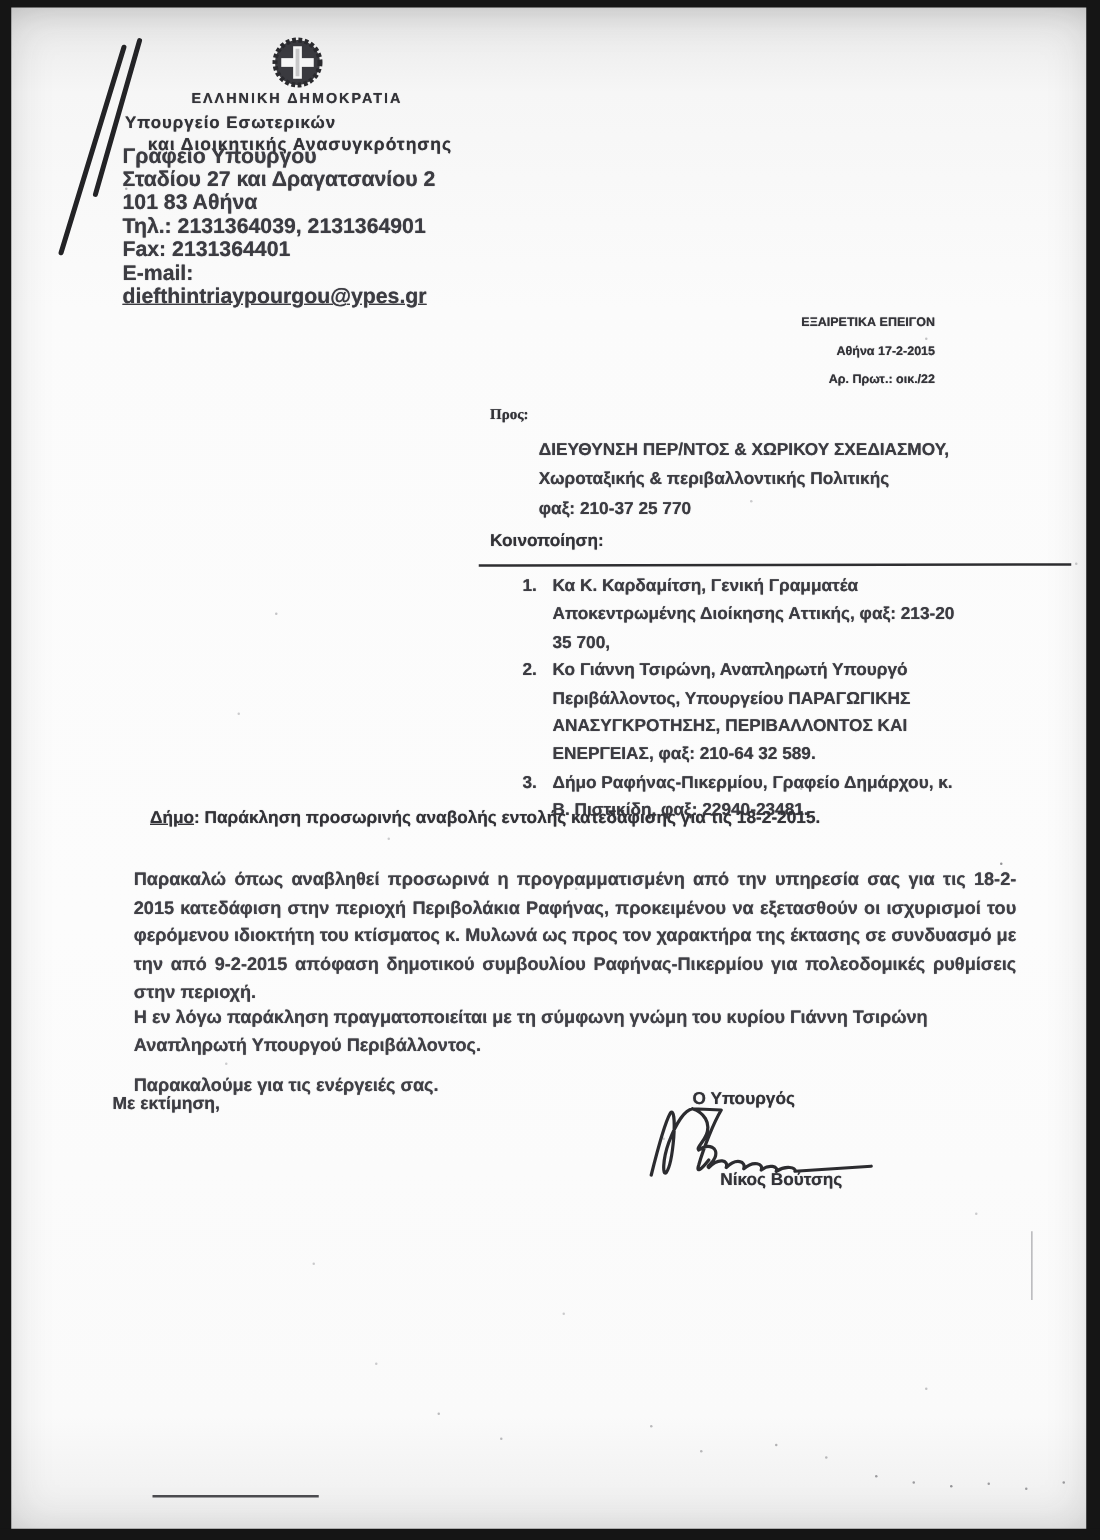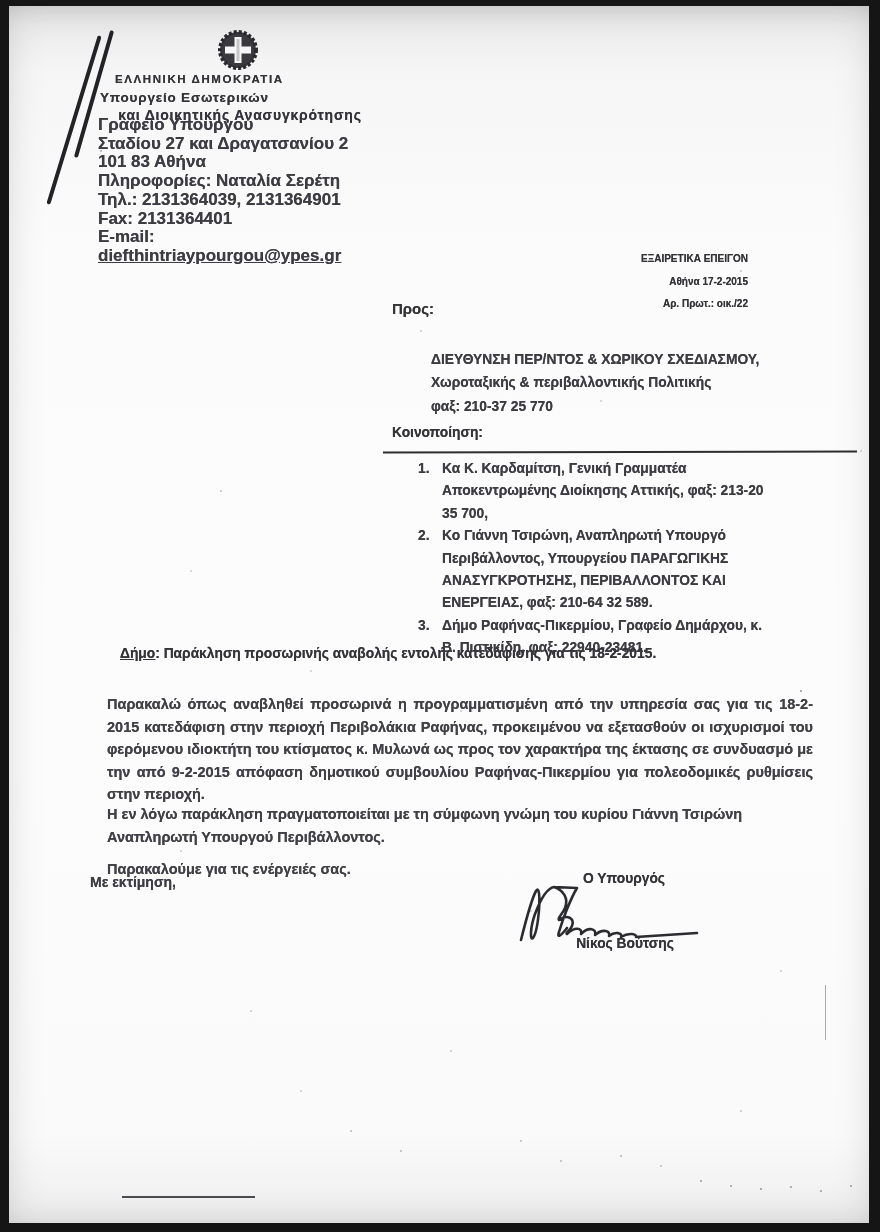--- a/index.html
+++ b/index.html
@@ -40,55 +40,55 @@
       470px 620px rgba(90,90,95,.3), 360px 560px rgba(90,90,95,.3), 120px 600px rgba(90,90,95,.3);
     left:100px;top:150px;z-index:2;}
   .vline-artifact{position:absolute;left:825px;top:985px;width:1px;height:55px;background:rgba(90,90,95,.5);z-index:2;}
 
   
   .t{position:absolute;z-index:3;text-shadow:0 0 .6px rgba(70,70,75,.9);}
   .b{font-weight:bold;}
 
   
   .emblem{position:absolute;left:215px;top:27px;z-index:3;}
-  .hdr-republic{left:115px;top:73px;width:245px;
+  .hdr-republic{left:115px;top:73px;width:245px;text-align:center;
     font-size:11.5px;letter-spacing:1.6px;color:#333338;}
   .hdr-min1{left:100px;top:90px;width:280px;text-align:left;font-size:13.5px;letter-spacing:.8px;color:#333338;}
   .hdr-min2{left:100px;top:107px;width:280px;text-align:center;font-size:14px;letter-spacing:.8px;color:#333338;}
 
   
   .contact{left:98px;top:116px;width:300px;font-size:17px;line-height:18.7px;color:#3c3c42;}
   .contact .email-link{text-decoration:underline;}
 
   
   .meta{top:248px;right:132px;width:260px;text-align:right;font-size:10px;line-height:22.5px;color:#333338;}
 
   
-  .to-label{left:392px;top:300px;font-size:15px;color:#333338;}
+  .to-label{left:392px;top:324px;font-size:12px;color:#333338;font-family:Liberation Serif, serif;}
   .to-block{left:431px;top:348px;width:330px;font-size:13.8px;line-height:23.4px;color:#3c3c42;}
   .cc-label{left:392px;top:425px;font-size:13.8px;color:#333338;}
   .cc-rule{position:absolute;left:383px;top:451px;width:474px;height:2px;background:#2e2e31;z-index:3;transform:rotate(-.12deg);}
   .cc-list{left:418px;top:458px;width:352px;font-size:13.8px;line-height:22.4px;color:#3c3c42;}
   .cc-item{display:flex;}
   .cc-num{width:24px;flex:0 0 24px;}
   .cc-text{flex:1;}
 
   
   .subject{left:120px;top:646px;width:660px;font-size:13.8px;color:#333338;}
   .subject-label{text-decoration:underline;}
 
   
   .para{margin:17px;font-size:14.5px;line-height:22.6px;color:#404046;font-weight:bold;}
   .p1{left:90px;top:676px;width:706px;text-align:justify;}
   .p2{left:90px;top:786px;width:706px;}
   .p3{left:90px;top:841px;width:500px;}
 
   
   .regards{left:90px;top:874px;font-size:14px;color:#3c3c42;}
-  .minister-title{left:554px;top:871px;width:140px;text-align:center;font-size:13.8px;color:#333338;}
+  .minister-title{left:554px;top:871px;width:140px;text-align:left;font-size:13.8px;color:#333338;}
   .signature{position:absolute;left:515px;top:884px;z-index:3;}
   .minister-name{left:545px;top:936px;width:160px;text-align:center;font-size:13.8px;color:#333338;}
 
   .footer-line{position:absolute;left:122px;top:1196px;width:133px;height:2px;background:#4c4c50;z-index:3;}
 </style>
 </head>
 <body>
 
 <div class="scan">
 
@@ -113,21 +113,20 @@
   </div>
 
   <div class="t b hdr-republic">ΕΛΛΗΝΙΚΗ ΔΗΜΟΚΡΑΤΙΑ</div>
   <div class="t b hdr-min1">Υπουργείο Εσωτερικών</div>
   <div class="t b hdr-min2">και Διοικητικής Ανασυγκρότησης</div>
 
   <div class="t b contact">
     <div>Γραφείο Υπουργού</div>
     <div>Σταδίου 27 και Δραγατσανίου 2</div>
     <div>101 83 Αθήνα</div>
-    <div>Πληροφορίες: Ναταλία Σερέτη</div>
     <div>Τηλ.: 2131364039, 2131364901</div>
     <div>Fax: 2131364401</div>
     <div>
       <span>E-mail:</span>
       <span class="email-link">diefthintriaypourgou@ypes.gr</span>
     </div>
   </div>
 
   <div class="t b meta">
     <div>ΕΞΑΙΡΕΤΙΚΑ ΕΠΕΙΓΟΝ</div>

